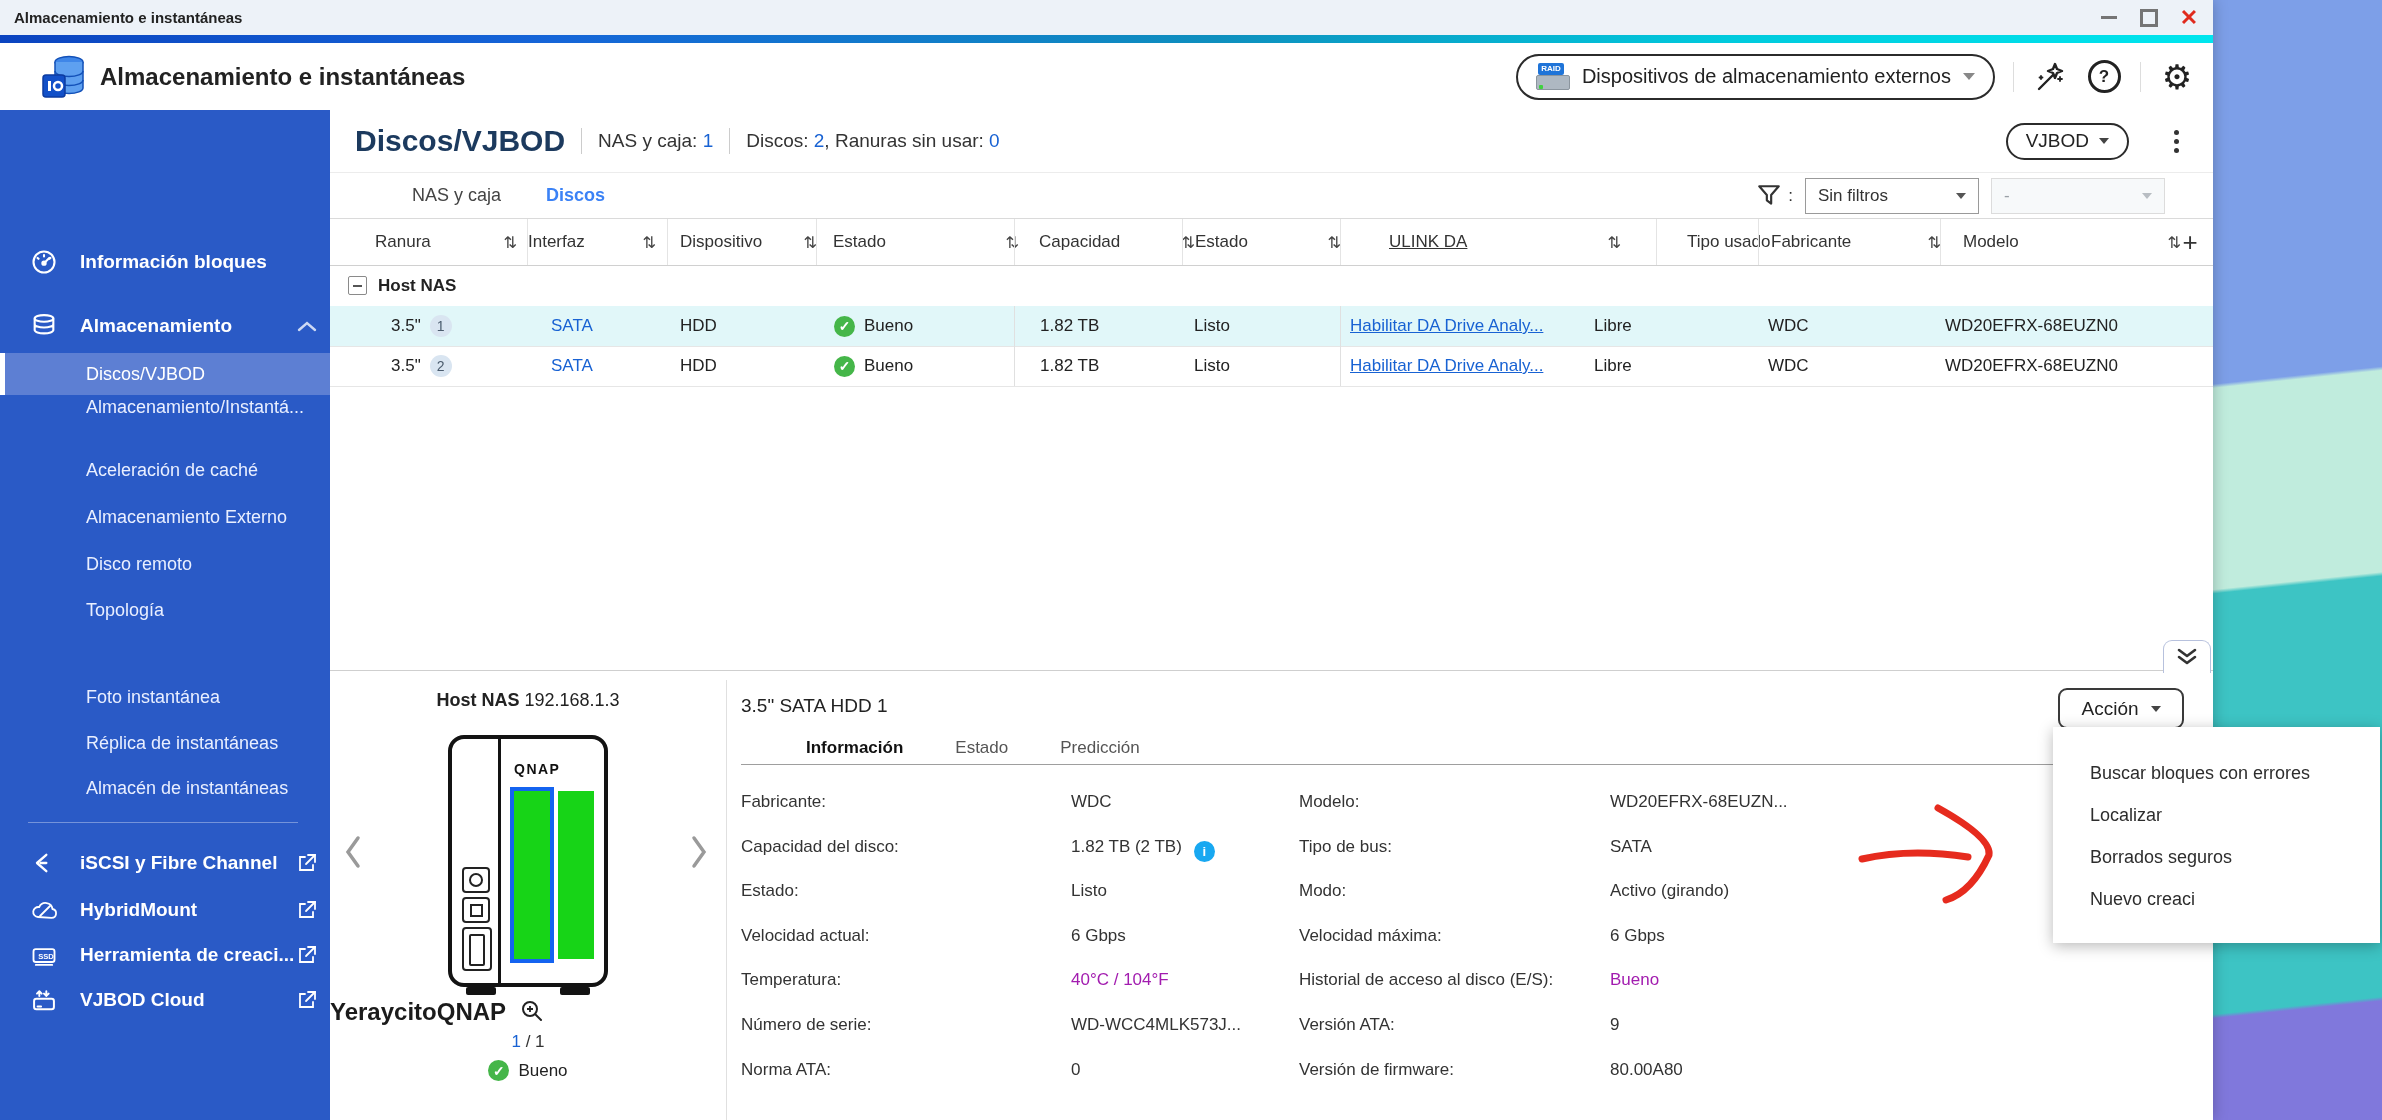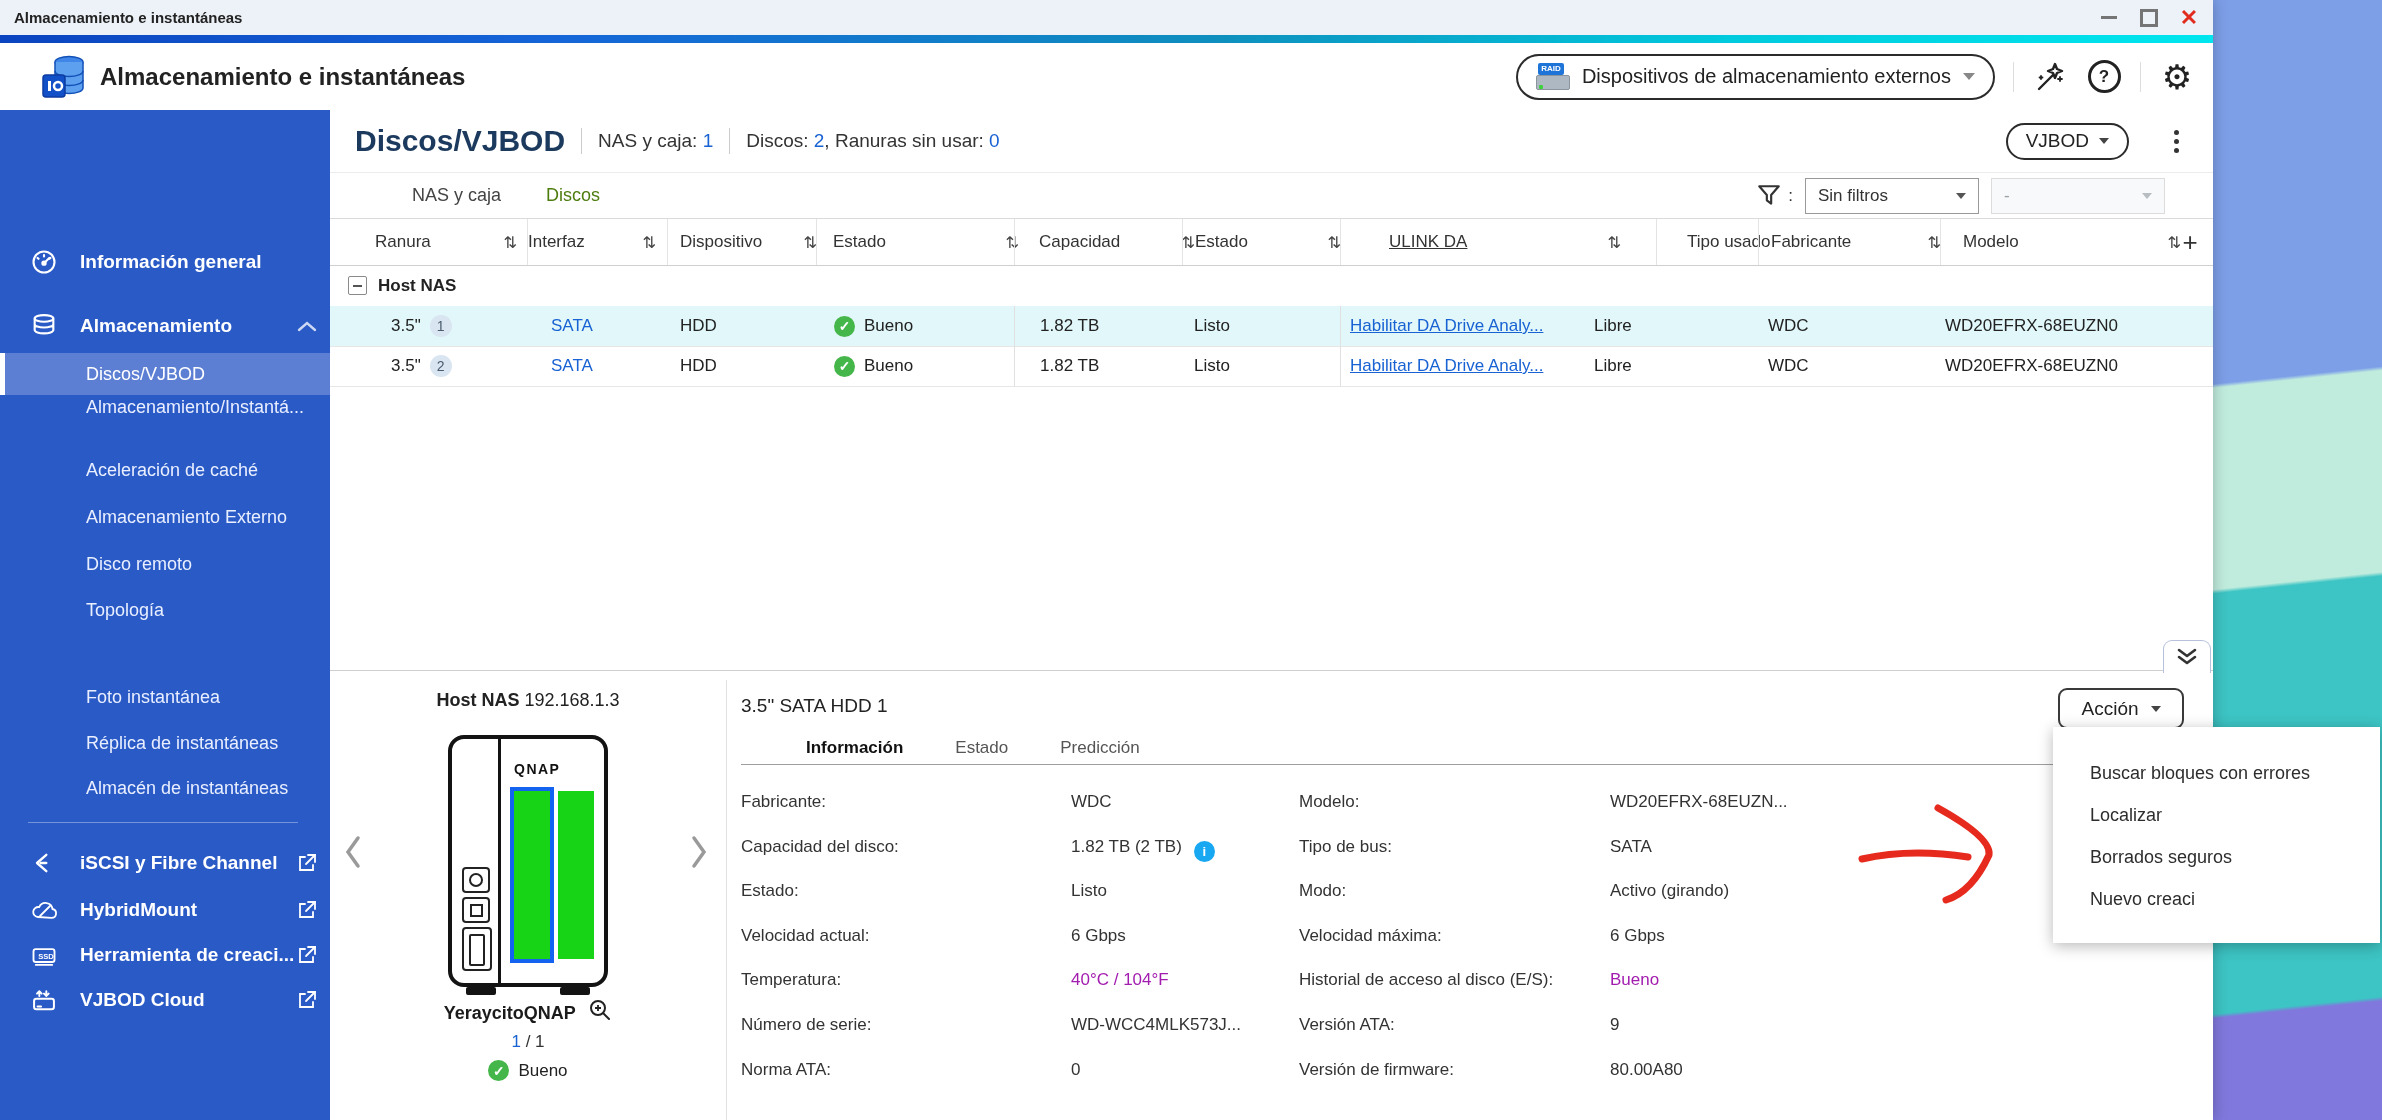--- a/index.html
+++ b/index.html
@@ -48,21 +48,21 @@
   .pagehead{position:absolute;left:0;top:0;width:100%;height:62px;border-bottom:1px solid #ececec;display:flex;align-items:center}
   .pgtitle{margin-left:25px;font-size:30px;font-weight:700;color:#1c3a5e}
   .statsep{width:1px;height:26px;background:#ccc;margin:0 16px}
   .stat{font-size:19px;color:#333;white-space:nowrap}
   .stat a{color:#1862d3;text-decoration:none}
   .pill2{display:flex;align-items:center;gap:10px;height:37px;padding:0 18px;border:2px solid #2b2b2b;border-radius:20px;font-size:19px;color:#222;background:#fff;cursor:pointer}
   .kebab{display:flex;flex-direction:column;gap:4px;padding:6px;cursor:pointer}
   .kebab i{width:5px;height:5px;background:#333;border-radius:50%}
   .tabsrow{position:absolute;left:0;top:62px;width:100%;height:46px}
   .tab{position:absolute;top:0;height:46px;display:flex;align-items:center;font-size:18px;color:#444;cursor:pointer;padding:0 4px}
-  .tab.active{font-weight:400;color:#4d7c0f;border-bottom:8px solid #eab308}
+  .tab.active{font-weight:700;color:#3b82f6;border-bottom:8px solid #eab308}
   .filters{position:absolute;right:48px;top:6px;display:flex;align-items:center;gap:12px}
   .selbox{display:flex;align-items:center;justify-content:space-between;width:148px;height:34px;border:1px solid #9a9a9a;background:#fff;padding:0 12px;font-size:17px;color:#333;cursor:pointer}
   .selbox.dis{border-color:#dcdcdc;background:#f7f9fa;color:#9aa0a6;cursor:default}
   .selbox.dis .caret{border-top-color:#b8bdc2}
   
   .thead{position:absolute;left:0;top:108px;width:100%;height:46px;border-top:1px solid #dadada;border-bottom:1px solid #d0d0d0;background:#fff}
   .th{position:absolute;top:0;height:46px;display:flex;align-items:center;justify-content:space-between;font-size:17px;color:#333;border-left:1px solid #e4e4e4;cursor:pointer}
   .th .sort{font-family:"DejaVu Sans",sans-serif;font-size:16px;color:#444;margin-right:8px}
   .grouprow{position:absolute;left:0;top:155px;width:100%;height:41px;border-bottom:1px solid #e6e6e6;display:flex;align-items:center}
   .minusbox{position:absolute;left:18px;width:17px;height:17px;border:1.5px solid #8a8a8a;border-radius:2px;display:flex;align-items:center;justify-content:center;cursor:pointer}
@@ -83,21 +83,21 @@
   .hostline{position:absolute;left:0;top:580px;width:396px;text-align:center;font-size:18px;color:#222}
   .hostline b{font-weight:700}
   .nas{position:absolute;left:118px;top:625px;width:152px;height:244px;border:4px solid #131313;border-radius:16px;background:#fff}
   .nas .vline{position:absolute;left:46px;top:0;width:3px;height:100%;background:#131313}
   .nas .brand{position:absolute;left:62px;top:22px;font-size:14px;font-weight:800;letter-spacing:1.5px;color:#111}
   .bay{position:absolute;top:52px;width:36px;height:168px;background:#17d417}
   .bay.sel{border:4px solid #1463f0;top:48px;width:36px;height:168px}
   .nbtn{position:absolute;left:10px;border:2px solid #222;border-radius:4px;background:#fff}
   .foot{position:absolute;bottom:-12px;width:30px;height:8px;background:#131313;border-radius:2px}
   .carchev{position:absolute;cursor:pointer}
-  .nasname{position:absolute;left:0;top:888px;width:396px;text-align:center;font-size:18px;font-weight:700;color:#1b1b1b}
+  .nasname{position:absolute;left:0;top:888px;width:396px;font-size:24px;font-weight:700;color:#1b1b1b}
   .naspage{position:absolute;left:0;top:922px;width:396px;text-align:center;font-size:17px;color:#333}
   .naspage a{color:#1862d3;text-decoration:none}
   .nasstatus{position:absolute;left:0;top:950px;width:396px;display:flex;align-items:center;justify-content:center;font-size:17px;color:#222}
   .ptitle{position:absolute;left:411px;top:585px;font-size:19px;color:#222}
   .ptabs{position:absolute;left:450px;top:622px;display:flex;gap:0}
   .ptab{padding:0 26px;font-size:17px;color:#555;height:32px;display:flex;align-items:center;cursor:pointer}
   .ptab.active{font-weight:700;color:#111}
   .ptabline{position:absolute;left:411px;top:654px;width:1454px;height:1px;background:#9e9e9e}
   .frow{position:absolute;font-size:17px;color:#333;white-space:nowrap}
   .green{color:#a21caf}
@@ -177,21 +177,21 @@
     <div class="sidebar">
       <div class="side-item" style="top:128px;height:48px">
         <span class="ic">
           <svg width="28" height="28" viewBox="0 0 24 24" fill="none" stroke="#fff" stroke-width="1.8">
             <circle cx="12" cy="12" r="9"></circle>
               <path d="M12 13 L16.5 8.5" stroke-linecap="round"></path>
             <circle cx="12" cy="13" r="1.4" fill="#fff"></circle>
               <path d="M6.5 8.5 l.8.8 M12 6 v1.2 M17.5 8.5 l-.8.8" stroke-linecap="round"></path>
           </svg>
         </span>
-        <span class="txt">Información general</span>
+        <span class="txt">Información bloques</span>
       </div>
 
       <div class="side-item" style="top:192px;height:48px">
         <span class="ic">
           <svg width="28" height="28" viewBox="0 0 24 24" fill="none" stroke="#fff" stroke-width="1.8">
             <ellipse cx="12" cy="5.5" rx="8" ry="2.8"></ellipse>
             <path d="M4 5.5 v5 a8 2.8 0 0 0 16 0 v-5 M4 10.5 v5 a8 2.8 0 0 0 16 0 v-5"></path>
           </svg>
         </span>
         <span class="txt">Almacenamiento</span>

